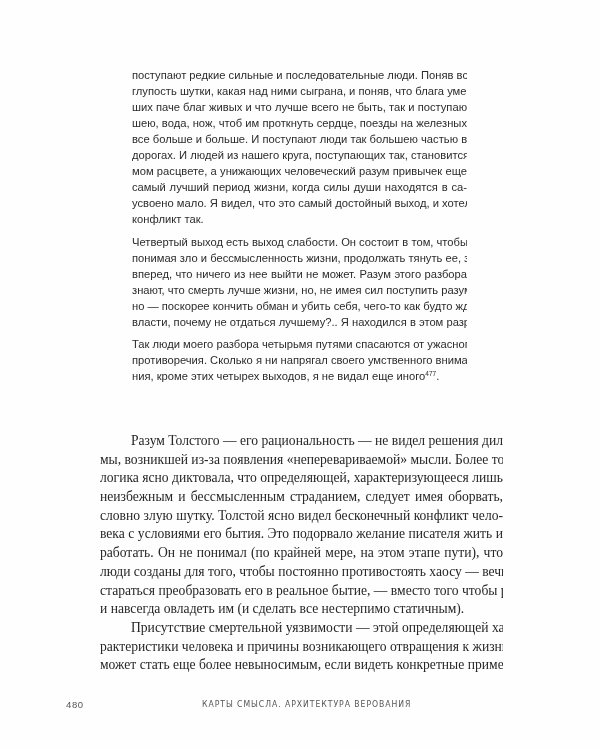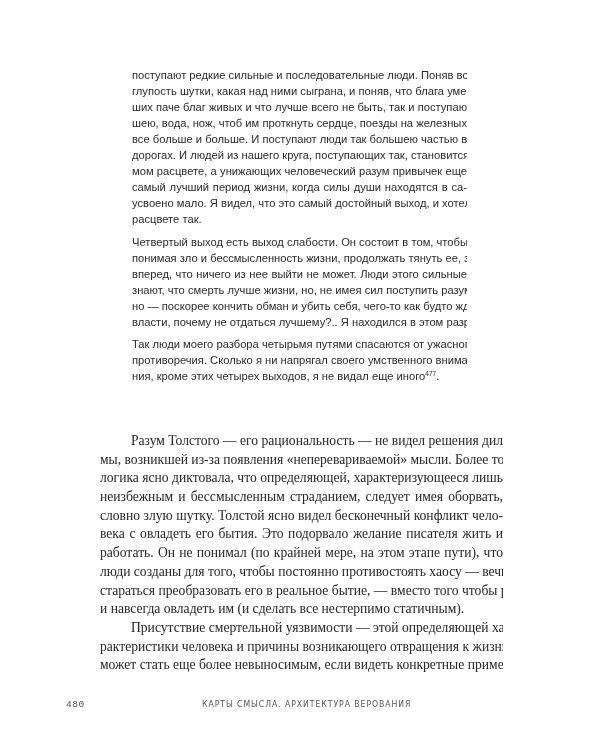--- a/index.html
+++ b/index.html
@@ -19,21 +19,21 @@
   .line.last { text-align-last: left; }
   .body {
     position: absolute; left: 100px; top: 432px; width: 403px;
     font-family: "Liberation Serif", serif; font-size: 13.6px; color: #262626;
   }
   .body .line { height: 18.7px; line-height: 18.7px; }
   .body .line.indent { padding-left: 31px; }
   sup { font-size: 6.5px; line-height: 0; vertical-align: 4px; }
   .footer-num {
     position: absolute; left: 66px; top: 699px;
-    font-family: Liberation Mono, monospace; font-size: 9.5px; color: #555; letter-spacing: 0.6px;
+    font-family: Liberation Sans, sans-serif; font-size: 9.5px; color: #555; letter-spacing: 0.6px;
   }
   .footer-title {
     position: absolute; left: 202px; top: 699px;
     font-family: "DejaVu Sans", sans-serif; font-size: 8.6px; color: #555; letter-spacing: 1.05px;
     transform: scaleX(0.9); transform-origin: left center;
   }
 </style>
 </head>
 <body>
 
@@ -43,45 +43,45 @@
     <div class="qpara">
       <span class="line">поступают редкие сильные и последовательные люди. Поняв всю</span>
       <span class="line">глупость шутки, какая над ними сыграна, и поняв, что блага умер-</span>
       <span class="line">ших паче благ живых и что лучше всего не быть, так и поступают</span>
       <span class="line">шею, вода, нож, чтоб им проткнуть сердце, поезды на железных</span>
       <span class="line">все больше и больше. И поступают люди так большею частью в</span>
       <span class="line">дорогах. И людей из нашего круга, поступающих так, становится</span>
       <span class="line">мом расцвете, а унижающих человеческий разум привычек еще</span>
       <span class="line">самый лучший период жизни, когда силы души находятся в са-</span>
       <span class="line">усвоено мало. Я видел, что это самый достойный выход, и хотел</span>
-      <span class="line last">расцвете так.</span>
+      <span class="line last">конфликт так.</span>
     </div>
     <div class="qpara">
       <span class="line">Четвертый выход есть выход слабости. Он состоит в том, чтобы,</span>
       <span class="line">понимая зло и бессмысленность жизни, продолжать тянуть ее, зная</span>
-      <span class="line">вперед, что ничего из нее выйти не может. Люди этого сильные</span>
+      <span class="line">вперед, что ничего из нее выйти не может. Разум этого разбора</span>
       <span class="line">знают, что смерть лучше жизни, но, не имея сил поступить разум-</span>
       <span class="line">но — поскорее кончить обман и убить себя, чего-то как будто ждут.</span>
       <span class="line">власти, почему не отдаться лучшему?.. Я находился в этом разряде.</span>
     </div>
     <div class="qpara">
       <span class="line">Так люди моего разбора четырьмя путями спасаются от ужасного</span>
       <span class="line">противоречия. Сколько я ни напрягал своего умственного внима-</span>
       <span class="line last"><span>ния, кроме этих четырех выходов, я не видал еще иного</span><sup>477</sup><span>.</span></span>
     </div>
   </div>
 
   <div class="body">
     <div>
       <span class="line indent">Разум Толстого — его рациональность — не видел решения дилем-</span>
       <span class="line">мы, возникшей из-за появления «неперевариваемой» мысли. Более того,</span>
       <span class="line">логика ясно диктовала, что определяющей, характеризующееся лишь</span>
       <span class="line">неизбежным и бессмысленным страданием, следует имея оборвать,</span>
       <span class="line">словно злую шутку. Толстой ясно видел бесконечный конфликт чело-</span>
-      <span class="line">века с овладеть его бытия. Это подорвало желание писателя жить и</span>
+      <span class="line">века с условиями его бытия. Это подорвало желание писателя жить и</span>
       <span class="line">работать. Он не понимал (по крайней мере, на этом этапе пути), что</span>
       <span class="line">люди созданы для того, чтобы постоянно противостоять хаосу — вечно</span>
       <span class="line">стараться преобразовать его в реальное бытие, — вместо того чтобы раз</span>
       <span class="line last">и навсегда овладеть им (и сделать все нестерпимо статичным).</span>
     </div>
     <div>
       <span class="line indent">Присутствие смертельной уязвимости — этой определяющей ха-</span>
       <span class="line">рактеристики человека и причины возникающего отвращения к жизни —</span>
       <span class="line">может стать еще более невыносимым, если видеть конкретные примеры</span>
     </div>

